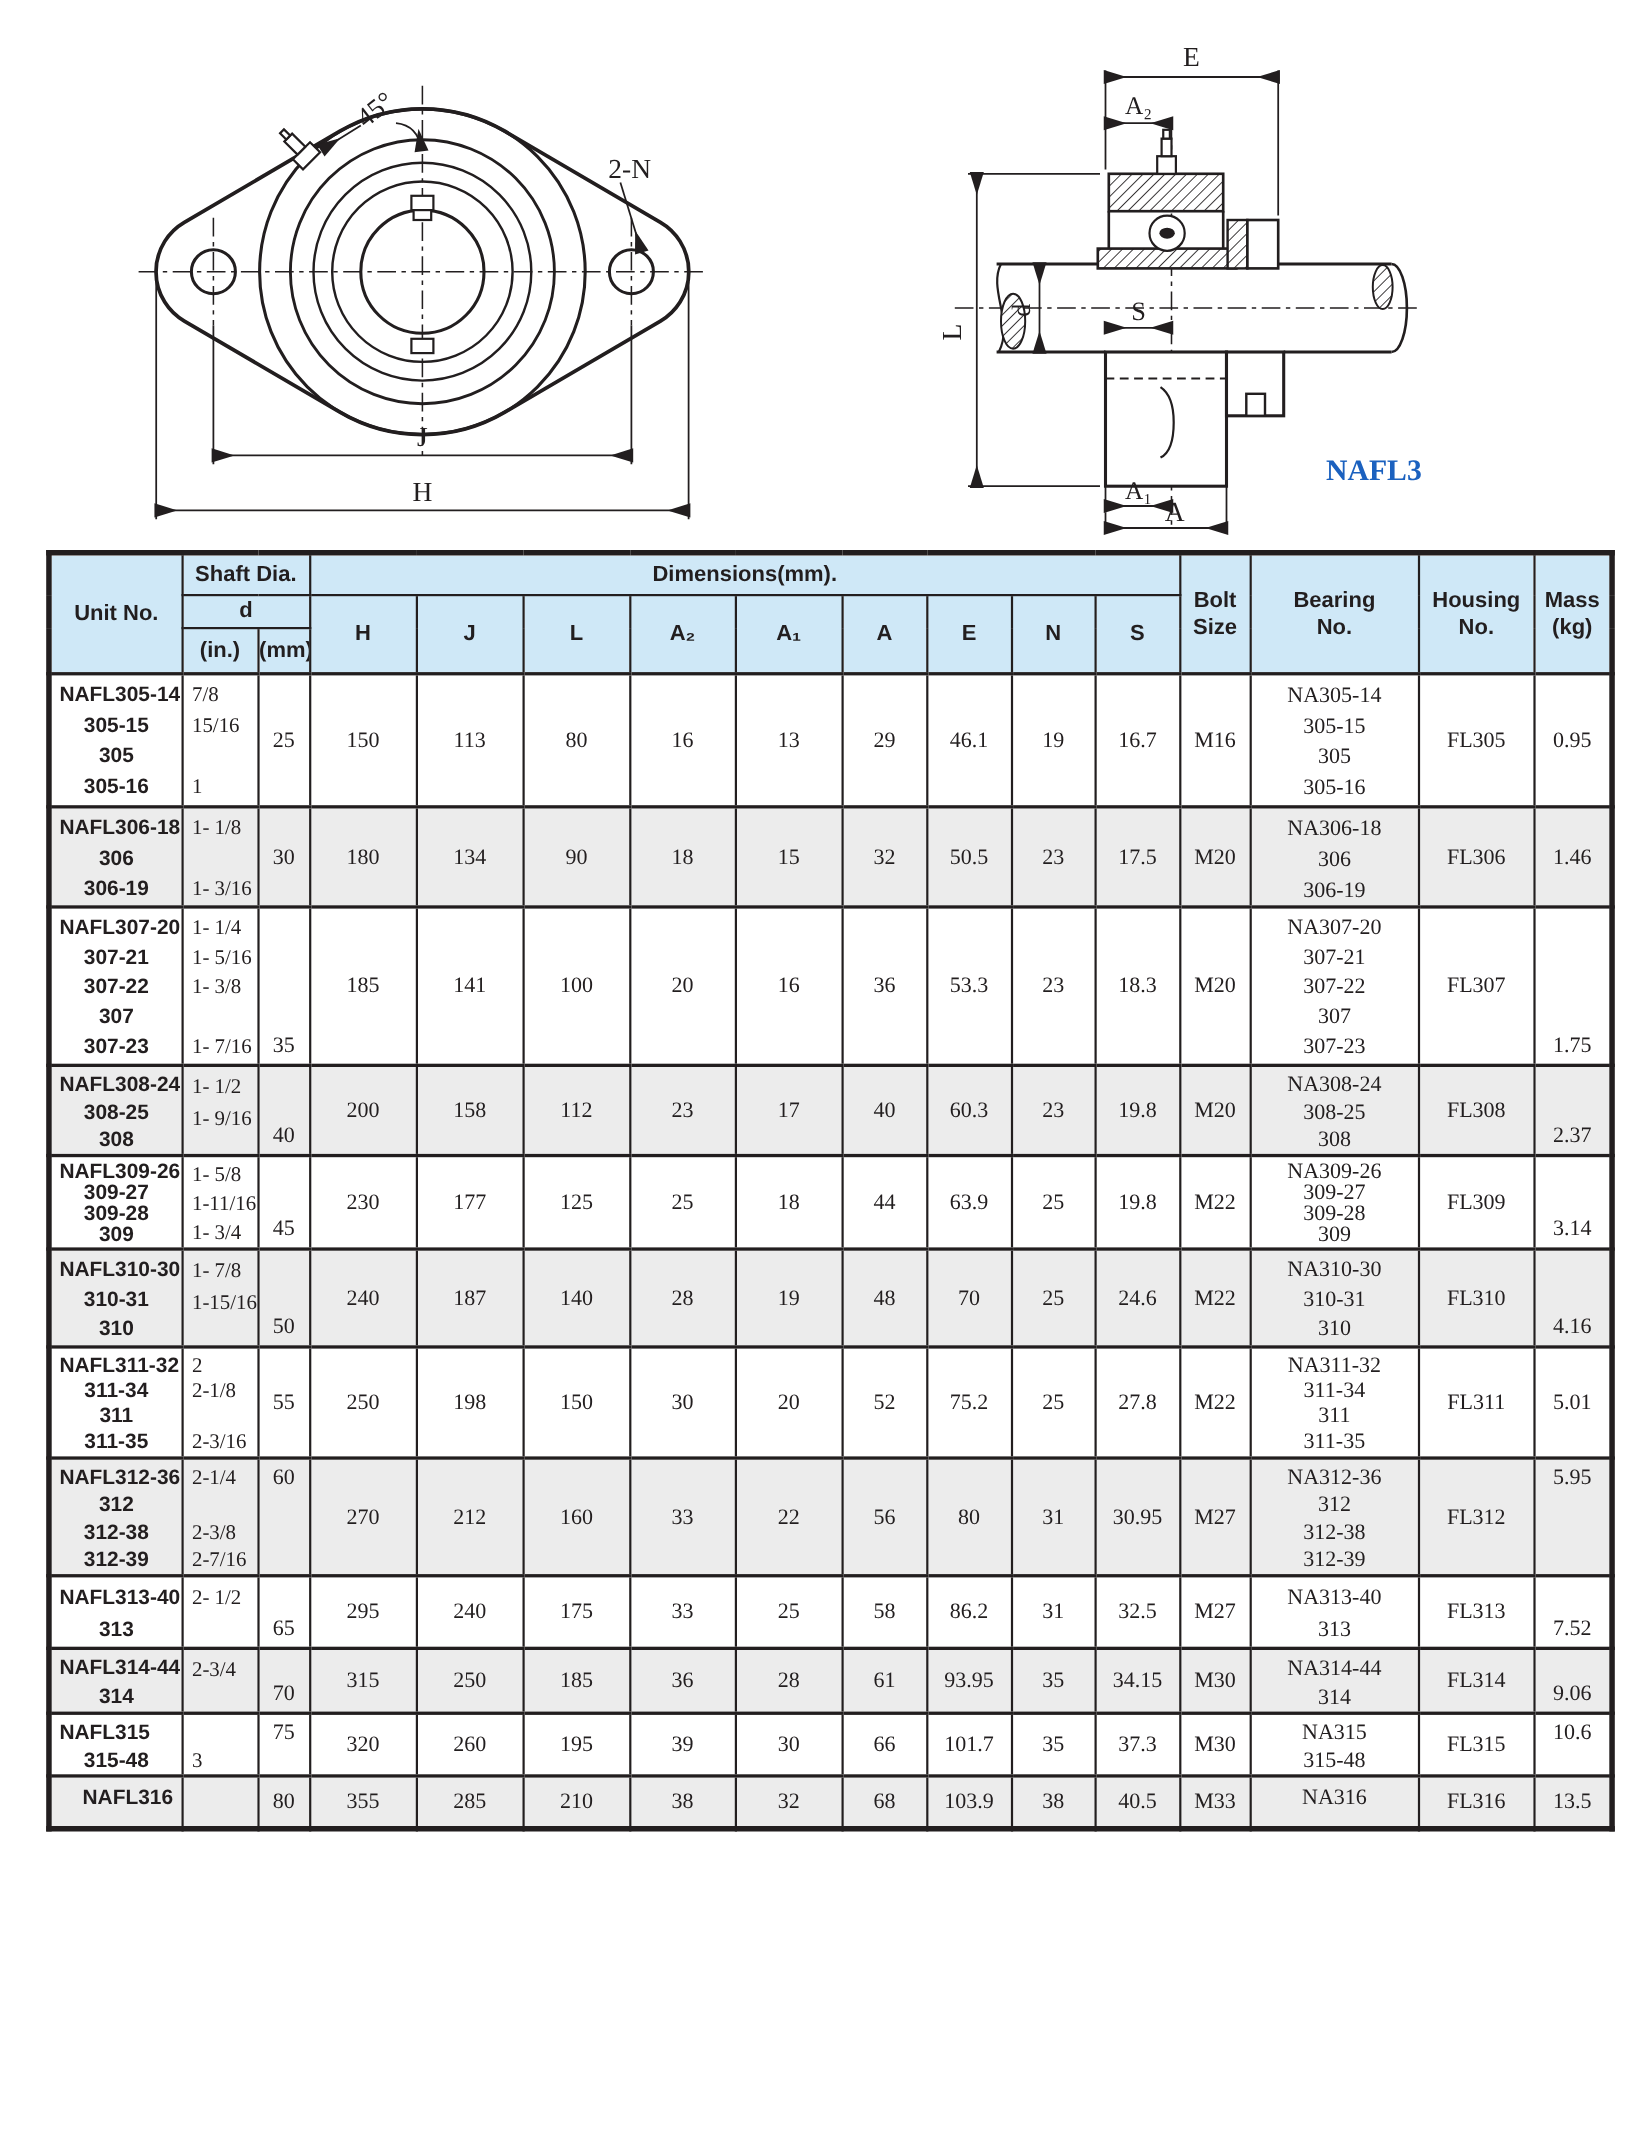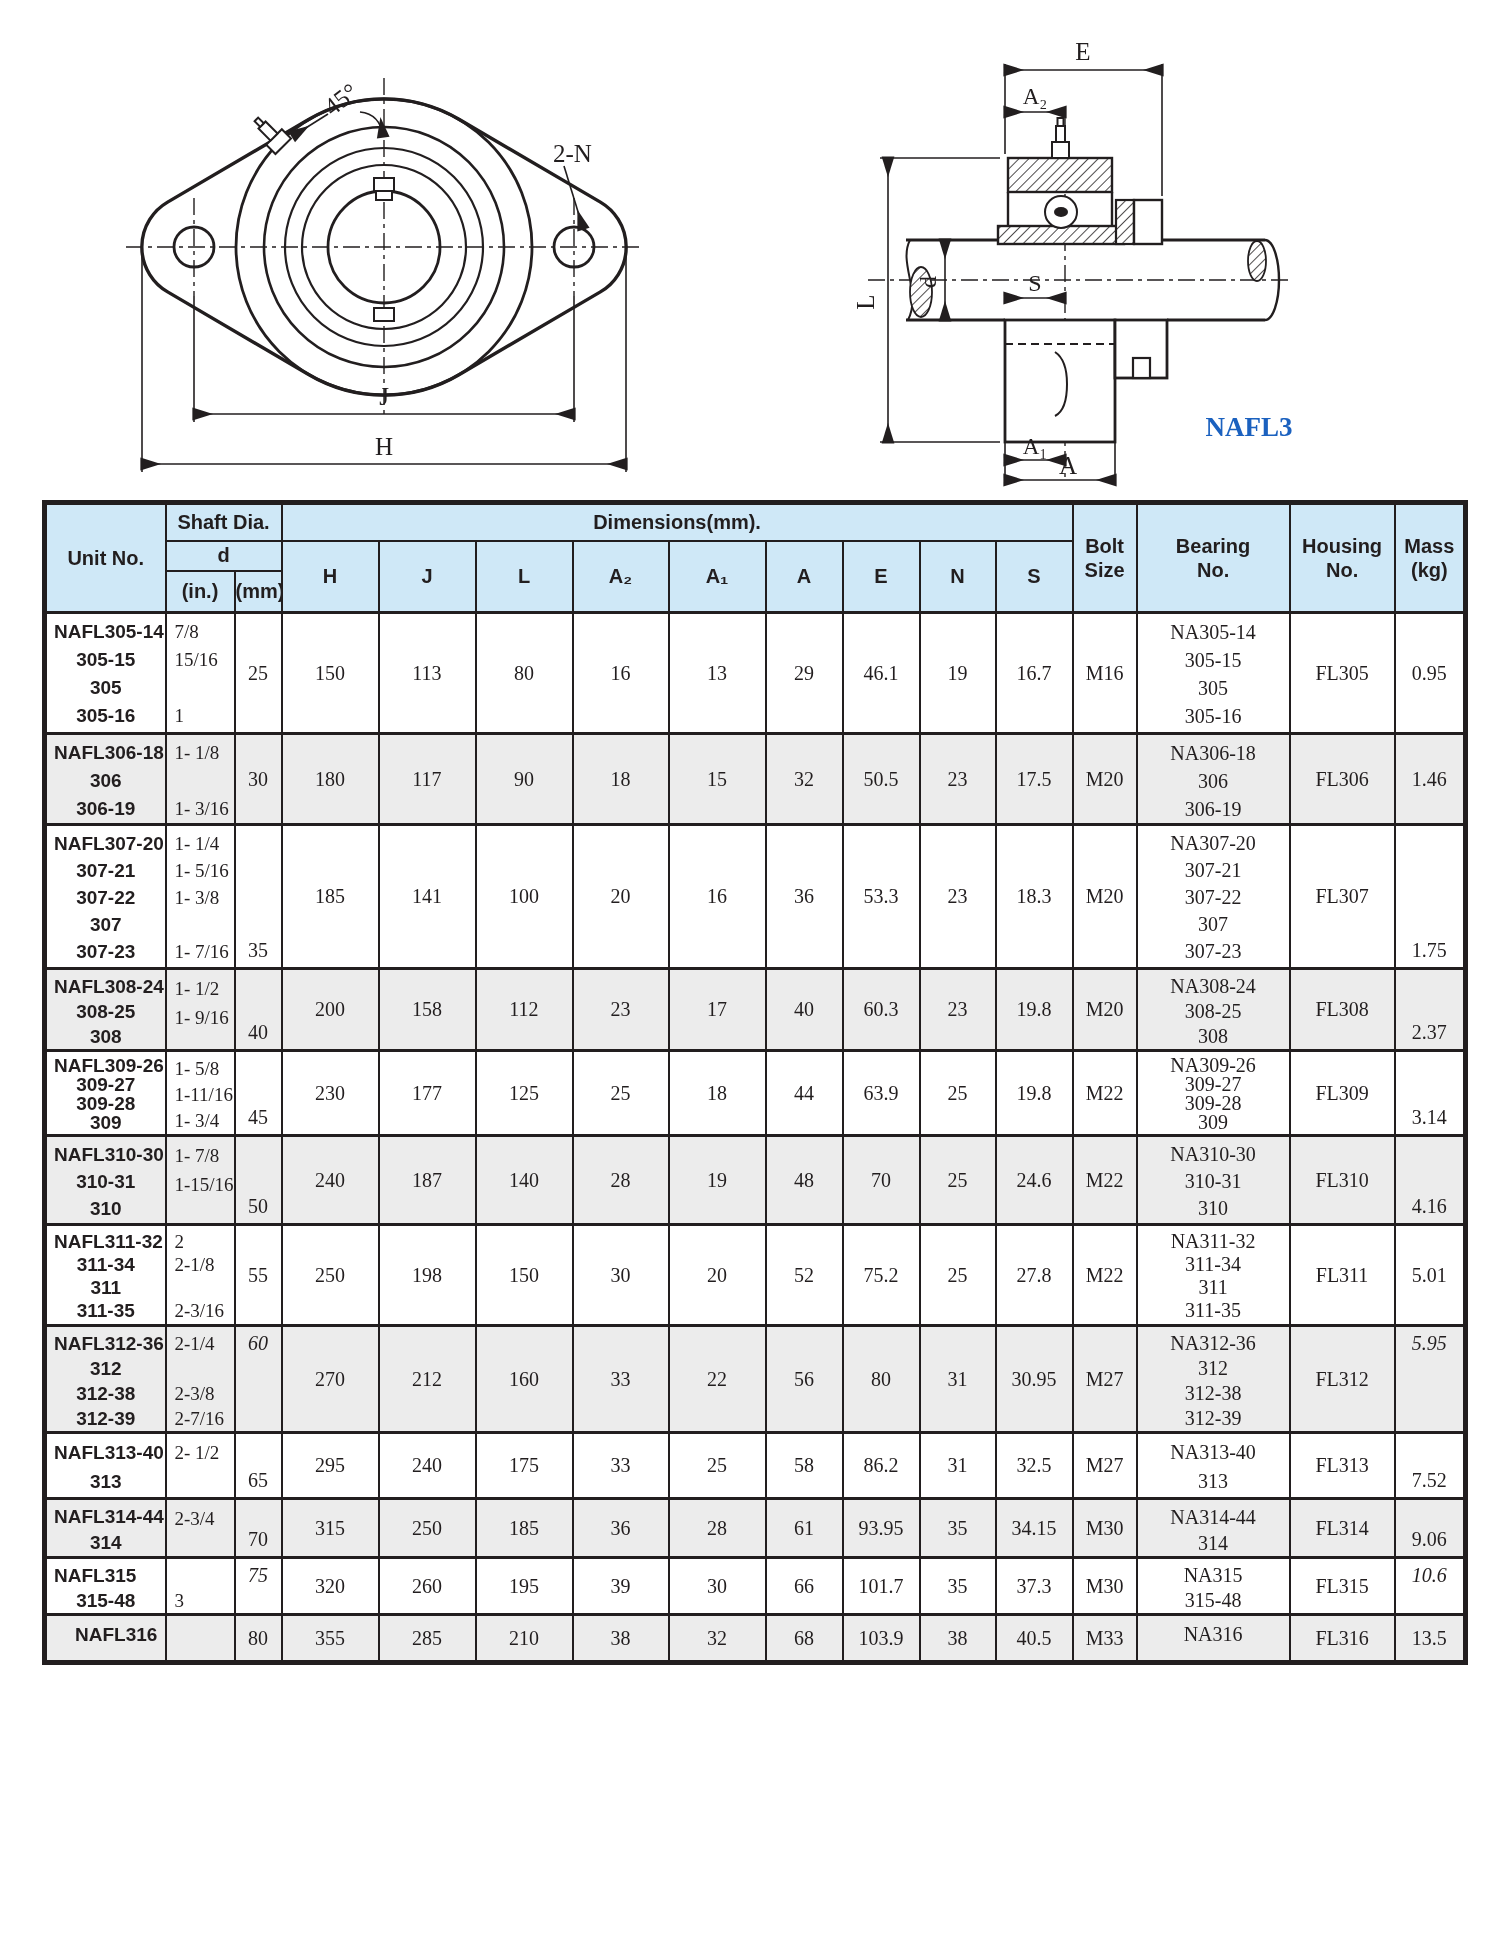--- a/index.html
+++ b/index.html
@@ -27,21 +27,21 @@
   tbody tr td{border-top-width:3px;}
   tr.shade td{background:#ececec;}
   td.unit{font-family:Liberation Sans, sans-serif;font-weight:700;font-size:19px;
           vertical-align:top;text-align:left;padding-top:4px;}
   td.unit .ln{text-align:center;white-space:nowrap;}
   td.unit .ln.first{text-align:left;padding-left:7px;}
   td.in-col{vertical-align:top;text-align:left;padding:4px 0 0 8px;font-size:19px;}
   td.in-col .ln{white-space:nowrap;}
   td.bearing{vertical-align:top;padding-top:4px;}
   td.bearing .ln{text-align:center;white-space:nowrap;}
-  td.vtop{vertical-align:top;padding-top:5px;font-style:italic;}
+  td.vtop{vertical-align:top;padding-top:5px;}
   td.vmid{vertical-align:middle;}
   td.vbot{vertical-align:bottom;padding-bottom:5px;}
 </style>
 </head>
 <body>
 
 <div class="page">
 
   <svg id="front-svg" class="draw" width="545" height="432" viewBox="0 0 545 432">
     <defs>
@@ -306,21 +306,21 @@
             <div class="ln" style="min-height: 28px; line-height: 28px;">306</div>
             <div class="ln" style="min-height: 28px; line-height: 28px;">306-19</div>
           </td>
       <td class="in-col">
             <div class="ln first" style="min-height: 28px; line-height: 28px;">1- 1/8</div>
             <div class="ln" style="min-height: 28px; line-height: 28px;"></div>
             <div class="ln" style="min-height: 28px; line-height: 28px;">1- 3/16</div>
           </td>
       <td class="vmid">30</td>
       <td>180</td>
-      <td>117</td>
+      <td>134</td>
       <td>90</td>
       <td>18</td>
       <td>15</td>
       <td>32</td>
       <td>50.5</td>
       <td>23</td>
       <td>17.5</td>
       <td>M20</td>
       <td class="bearing">
             <div class="ln first" style="min-height: 28px; line-height: 28px;">NA306-18</div>

